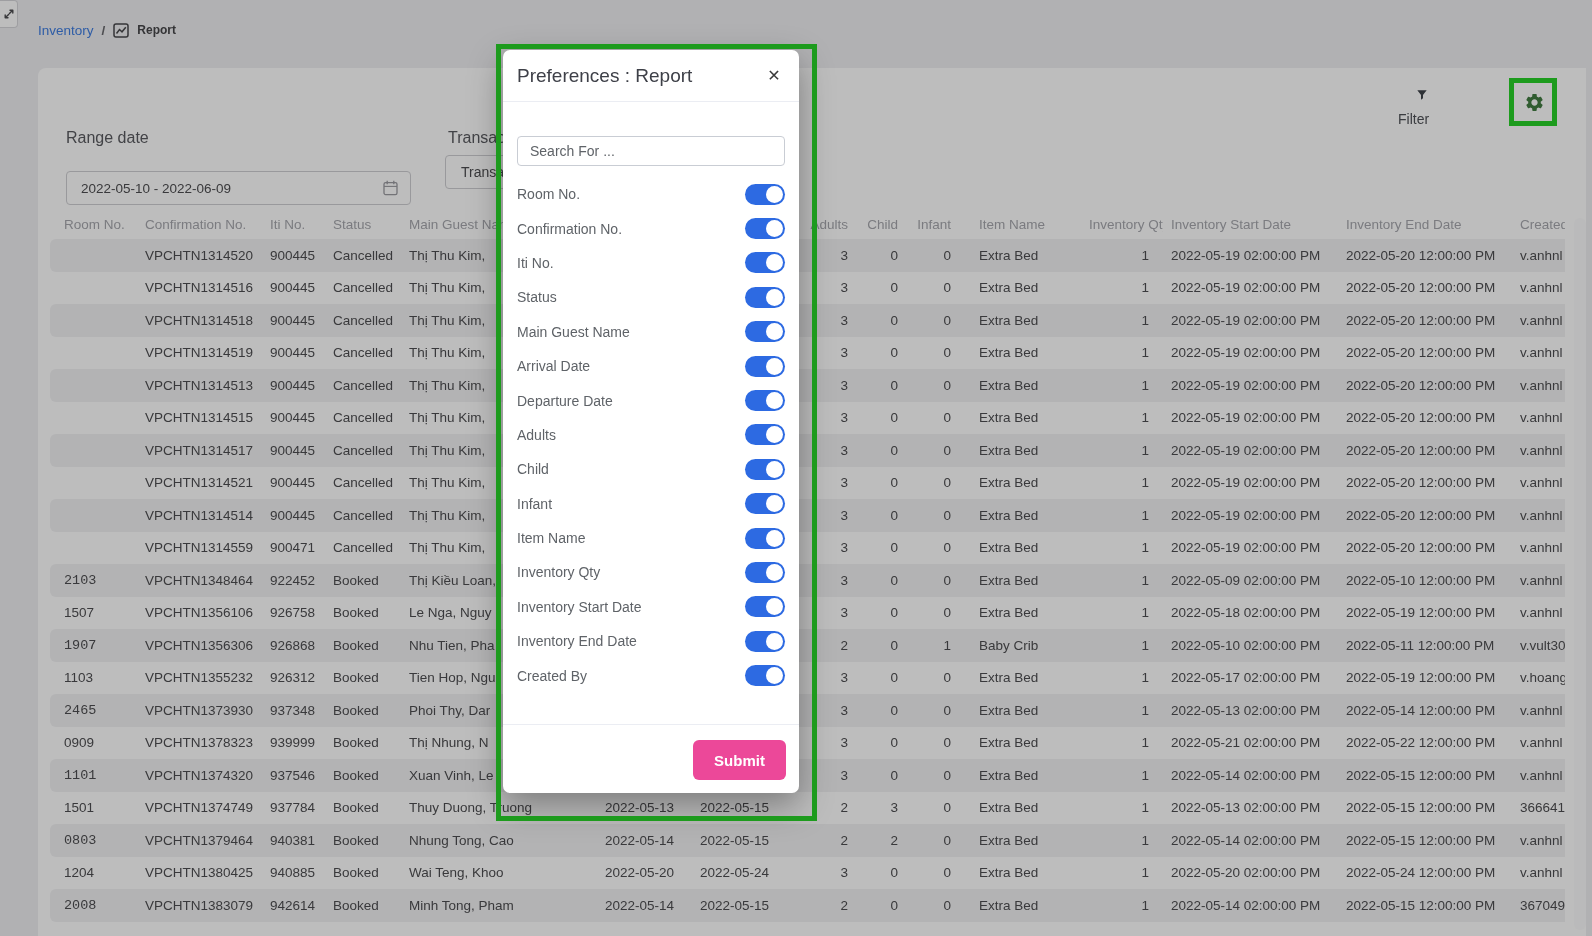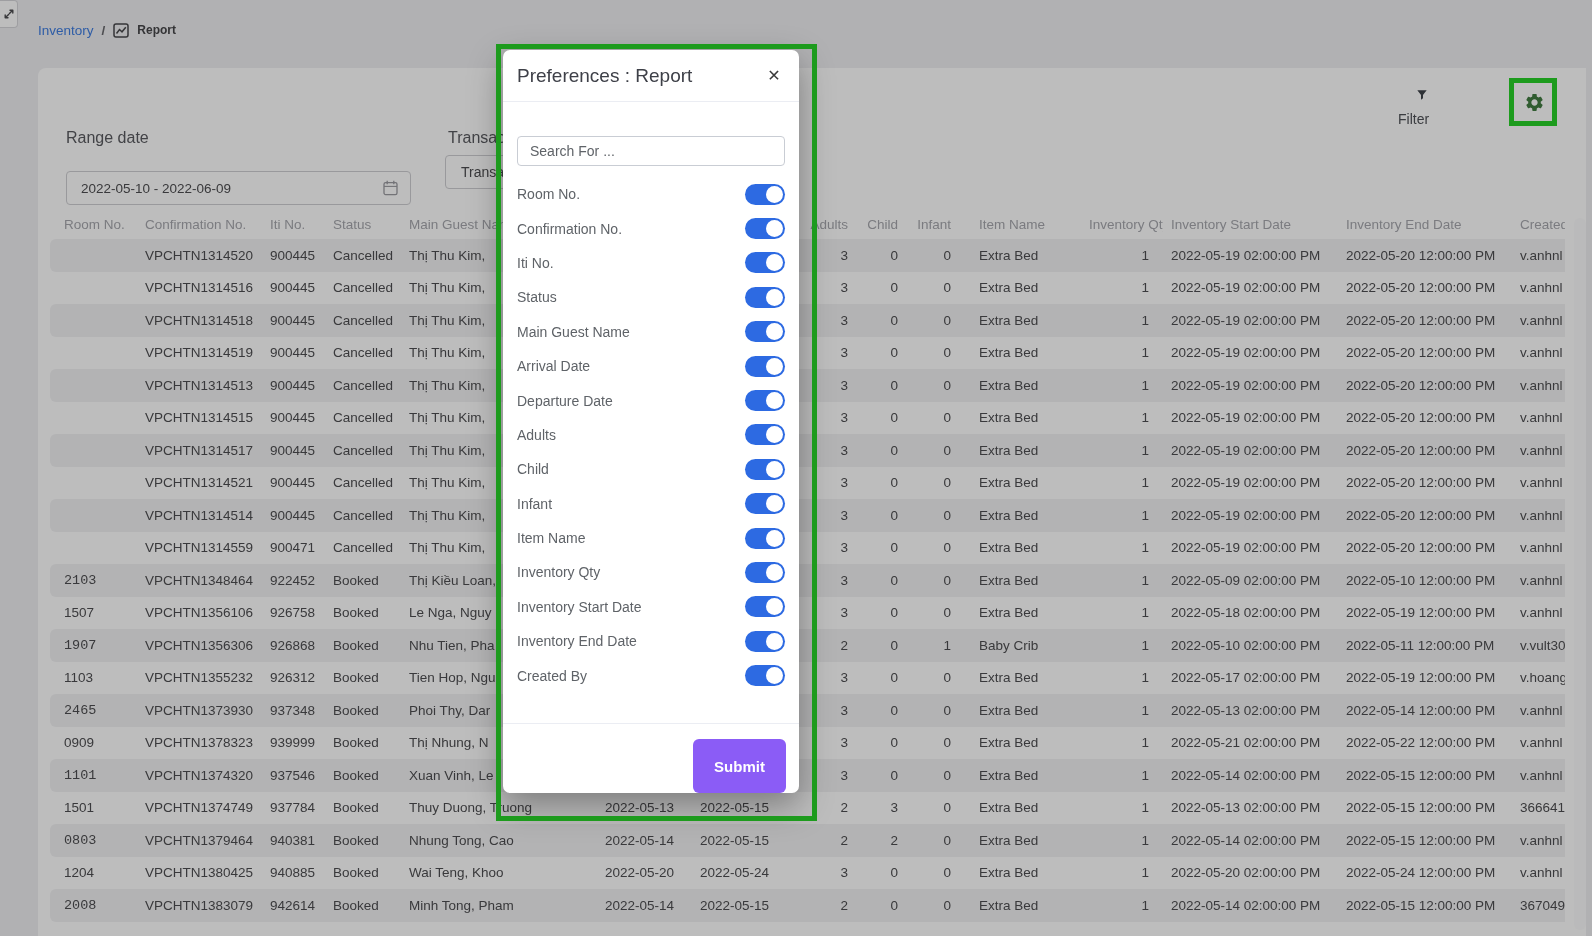--- a/index.html
+++ b/index.html
@@ -60,21 +60,21 @@
     color:#3f4045;padding:13px 12px;outline:none;}
   .search-input::placeholder{color:#5f6368;opacity:1;}
   .toggles{margin-top:11px;}
   .toggle-row{height:34.4px;display:flex;align-items:center;justify-content:space-between;}
   .toggle-label{font-size:14px;color:#5f6368;}
   .sw{position:relative;width:40px;height:21px;border-radius:11px;border:none;padding:0;cursor:pointer;}
   .sw.on{background:#2d6ae2;}
   .sw .knob{position:absolute;top:2px;width:17px;height:17px;border-radius:50%;background:#fff;}
   .sw.on .knob{right:2px;}
   .modal-footer{flex:0 0 69px;border-top:1px solid #ebedf3;display:flex;justify-content:flex-end;}
-  .submit-btn{margin:15px 13px 0 0;width:93px;height:54px;background:#8b5cf6;color:#fff;border:none;
+  .submit-btn{margin:15px 13px 0 0;width:93px;height:40px;background:#ec4899;color:#fff;border:none;
     border-radius:6px;font-size:15px;font-weight:700;cursor:pointer;}
 
   
   .anno{position:absolute;border:5px solid #1d9b1d;pointer-events:none;}
   .anno-modal{left:496px;top:44px;width:321px;height:777px;}
   .anno-gear{left:1509px;top:78px;width:48px;height:48px;}
 </style>
 </head>
 <body>
 

